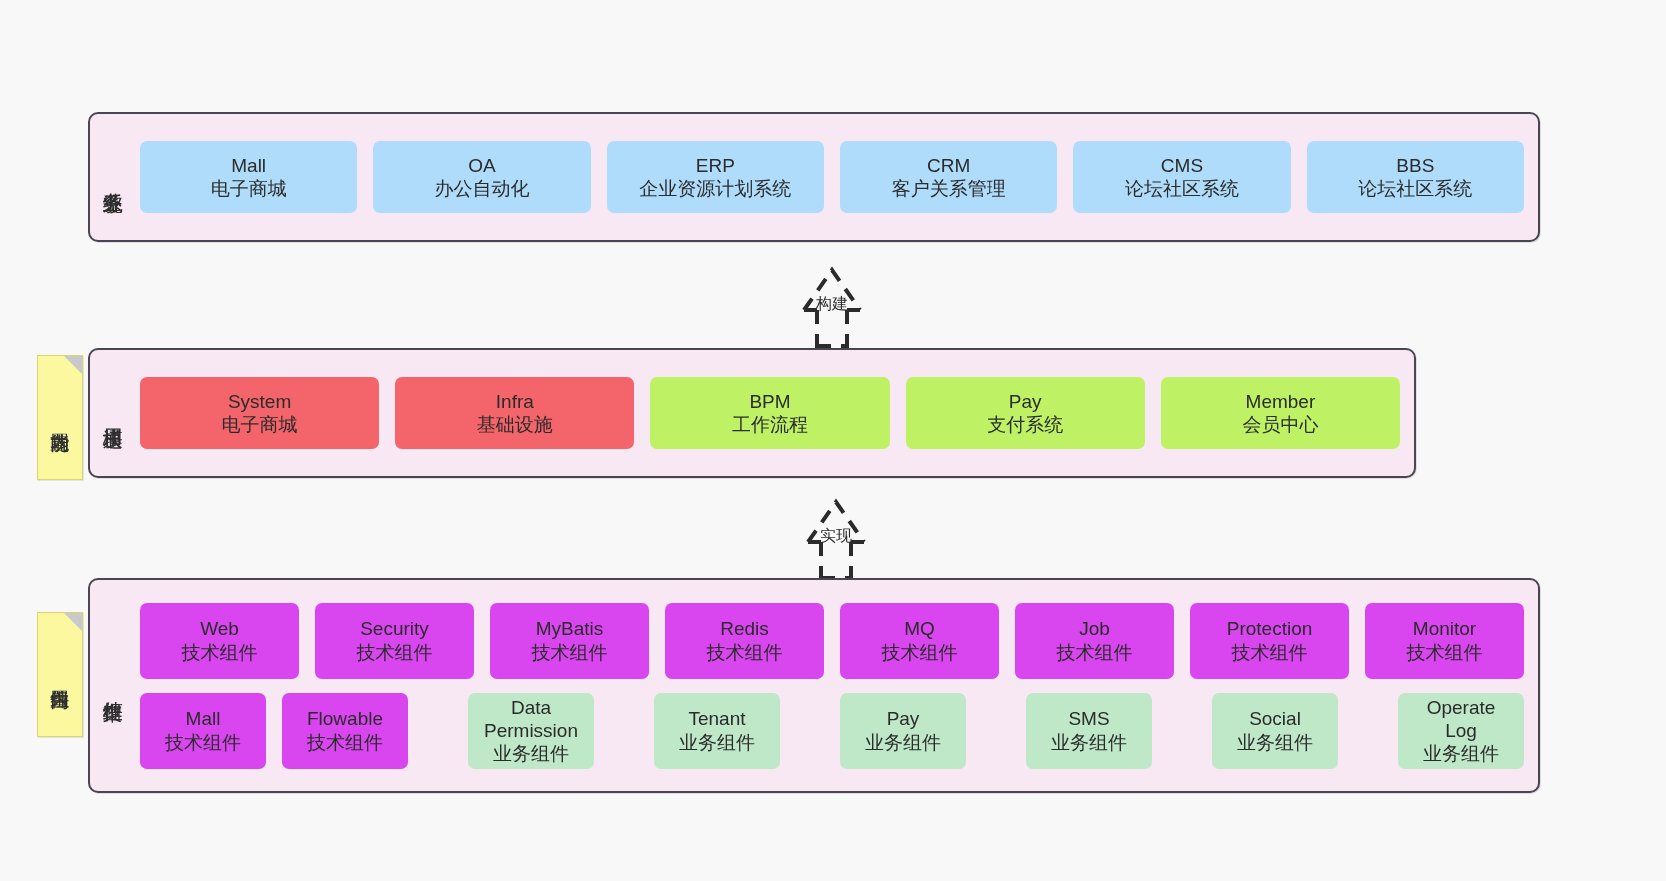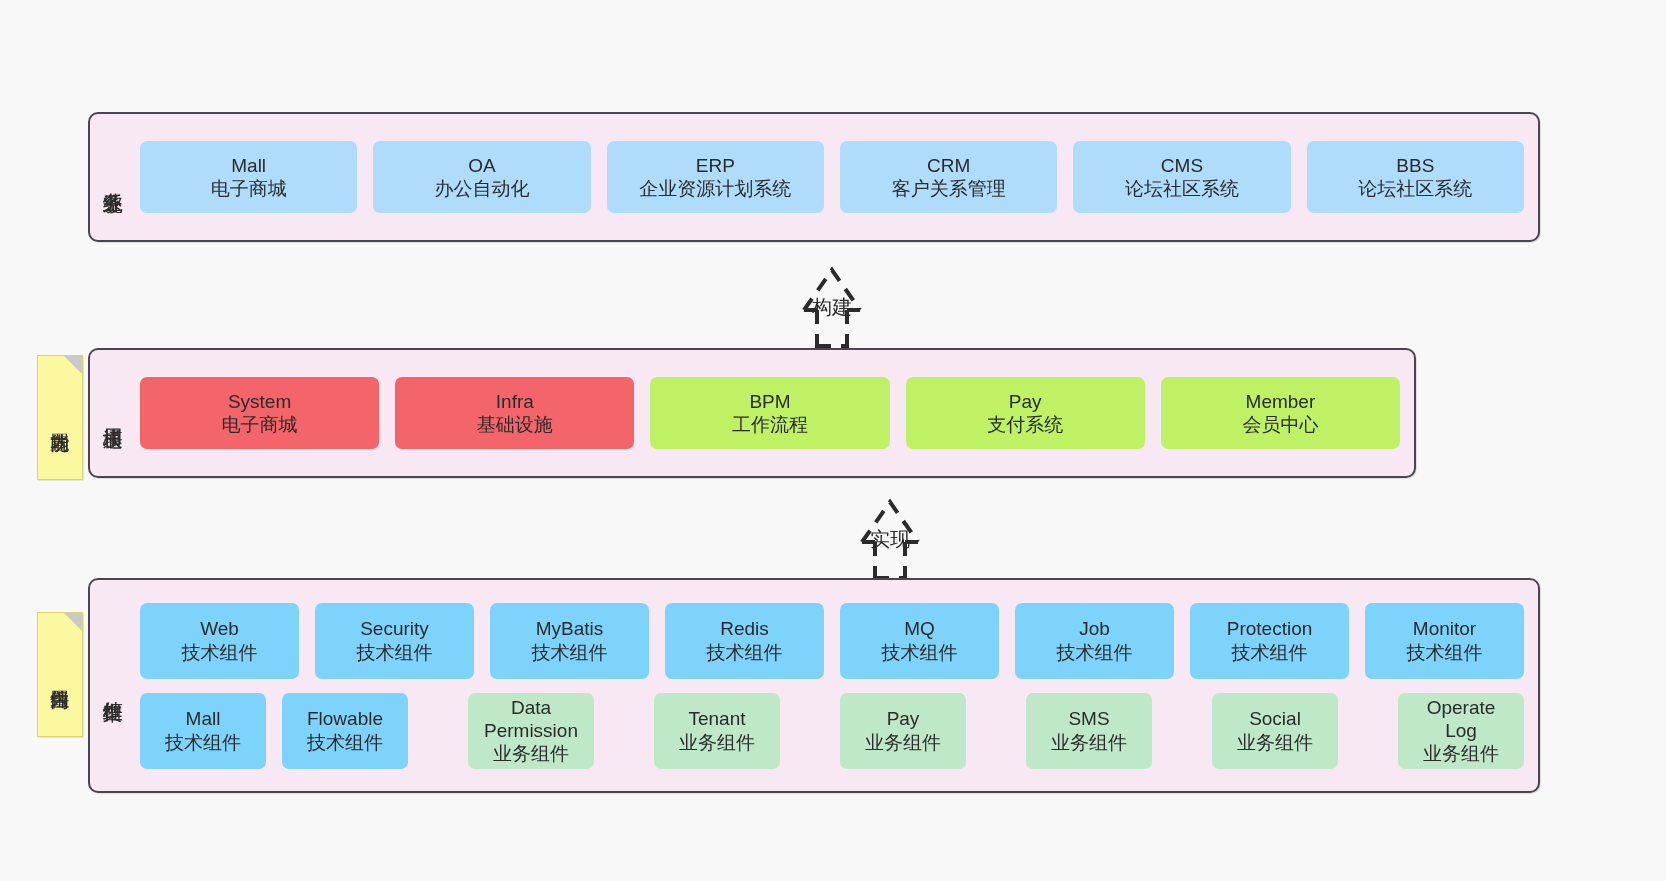--- a/index.html
+++ b/index.html
@@ -76,21 +76,21 @@
     padding: 6px 16px;
     box-sizing: border-box;
   }
   .cell .en { white-space: normal; }
   .cell .cn { white-space: nowrap; }
 
   
   .c-blue       { background: #afdcfa; }
   .c-red        { background: #f4646b; }
   .c-pink       { background: #bef264; }
-  .c-green      { background: #7dd3fc; }
+  .c-green      { background: #d946ef; }
   .c-green-lite { background: #bfe8c8; margin-left: 44px; }
 
   
   #layer-business { left: 88px;  top: 112px; width: 1452px; height: 130px; }
   #layer-common   { left: 88px;  top: 348px; width: 1328px; height: 130px; }
   #layer-frame    { left: 88px;  top: 578px; width: 1452px; height: 215px; }
 
   #layer-business .cell { height: 72px; }
   #layer-common   .cell { height: 72px; }
   #layer-frame    .cell { height: 76px; }
@@ -124,27 +124,27 @@
   #note-features   { left: 37px; top: 355px; height: 125px; }
   #note-components { left: 37px; top: 612px; height: 125px; }
 
   
   .arrow-wrap { position: absolute; }
   .arrow-wrap svg { display: block; overflow: visible; }
   .arrow-label {
     position: absolute;
     left: 0; right: 0;
     text-align: center;
-    font-size: 20px;
+    font-size: 16px;
     color: #2b2b2b;
     white-space: nowrap;
   }
   #arrow-build { left: 752px; top: 258px; width: 160px; height: 90px; }
   #arrow-build .arrow-label { top: 36px; }
-  #arrow-impl  { left: 810px; top: 490px; width: 160px; height: 90px; }
+  #arrow-impl  { left: 756px; top: 490px; width: 160px; height: 90px; }
   #arrow-impl  .arrow-label { top: 36px; }
 </style>
 </head>
 <body>
 
 <div class="canvas">
 
   <div class="layer" id="layer-business">
     <div class="layer-title">业务系统</div>
     <div class="layer-body">

